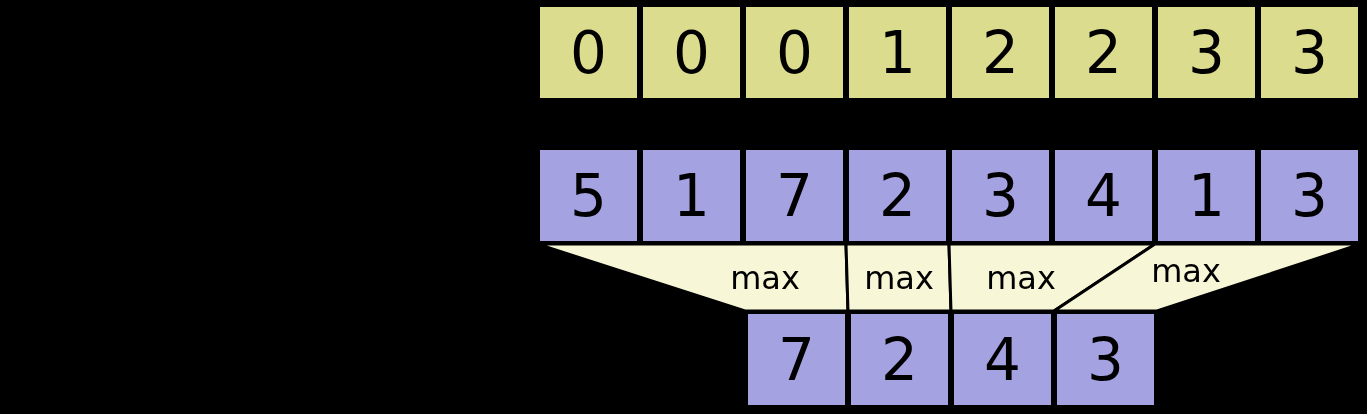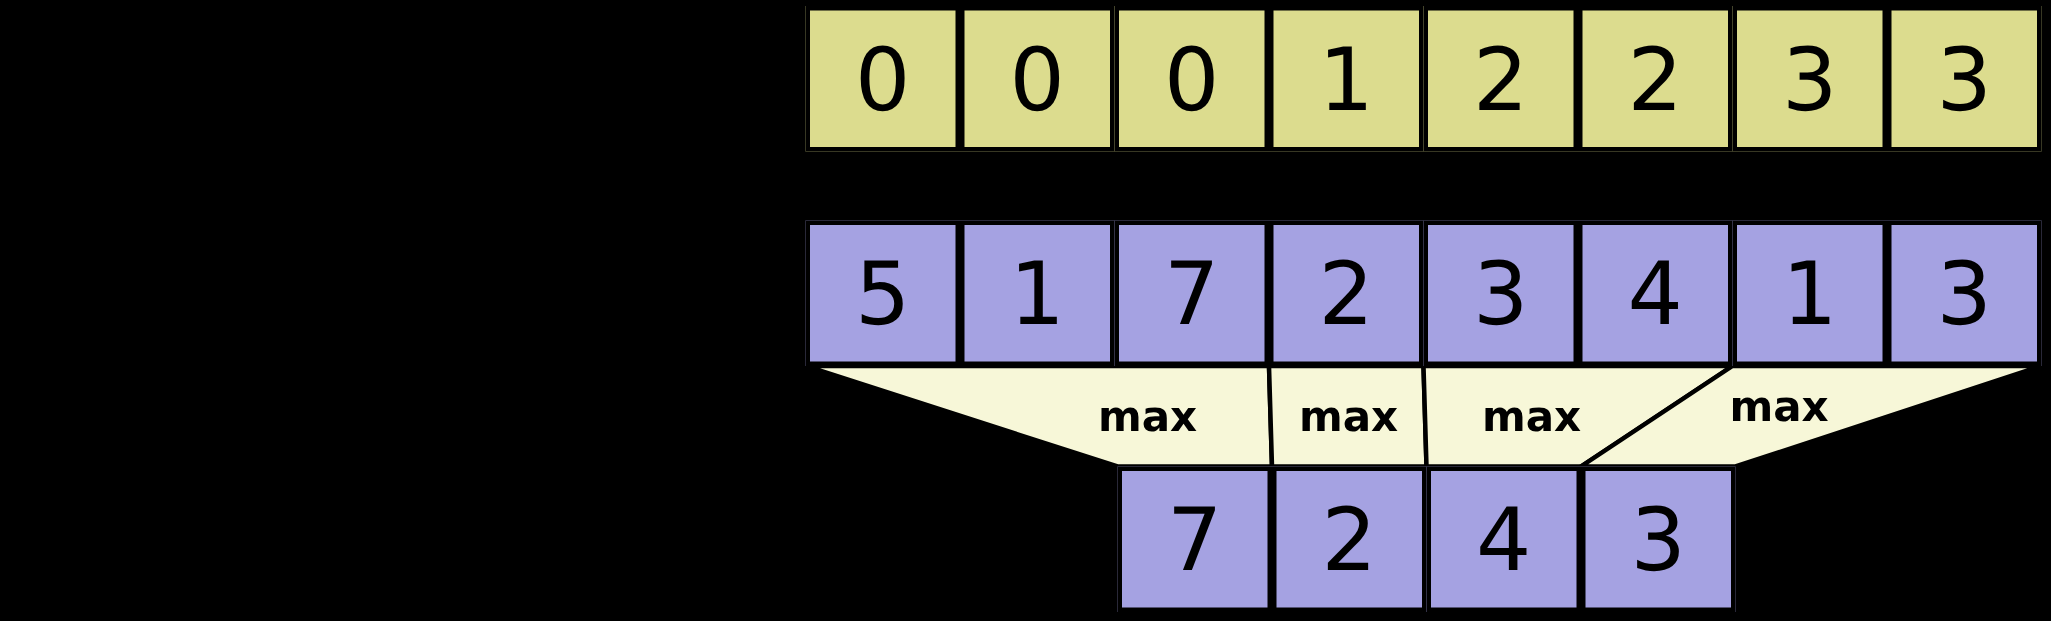--- a/index.html
+++ b/index.html
@@ -46,24 +46,23 @@
     pointer-events: none;
   }
   .funnel-svg polygon {
     fill: #f7f7d8;
     stroke: #000000;
     stroke-width: 3;
   }
   .max-label {
     position: absolute;
     transform: translate(-50%, -50%);
-    font-size: 28px;
+    font-size: 32px;
     color: #000000;
     white-space: nowrap;
-    font-weight: bold;
   }
 </style>
 </head>
 <body>
 
 <div class="canvas">
 
   <svg class="funnel-svg" viewBox="0 0 1367 414" xmlns="http://www.w3.org/2000/svg">
     <polygon points="537,244 846,244 848,311 745,311"></polygon>
     <polygon points="846,244 949,244 951,311 848,311"></polygon>

